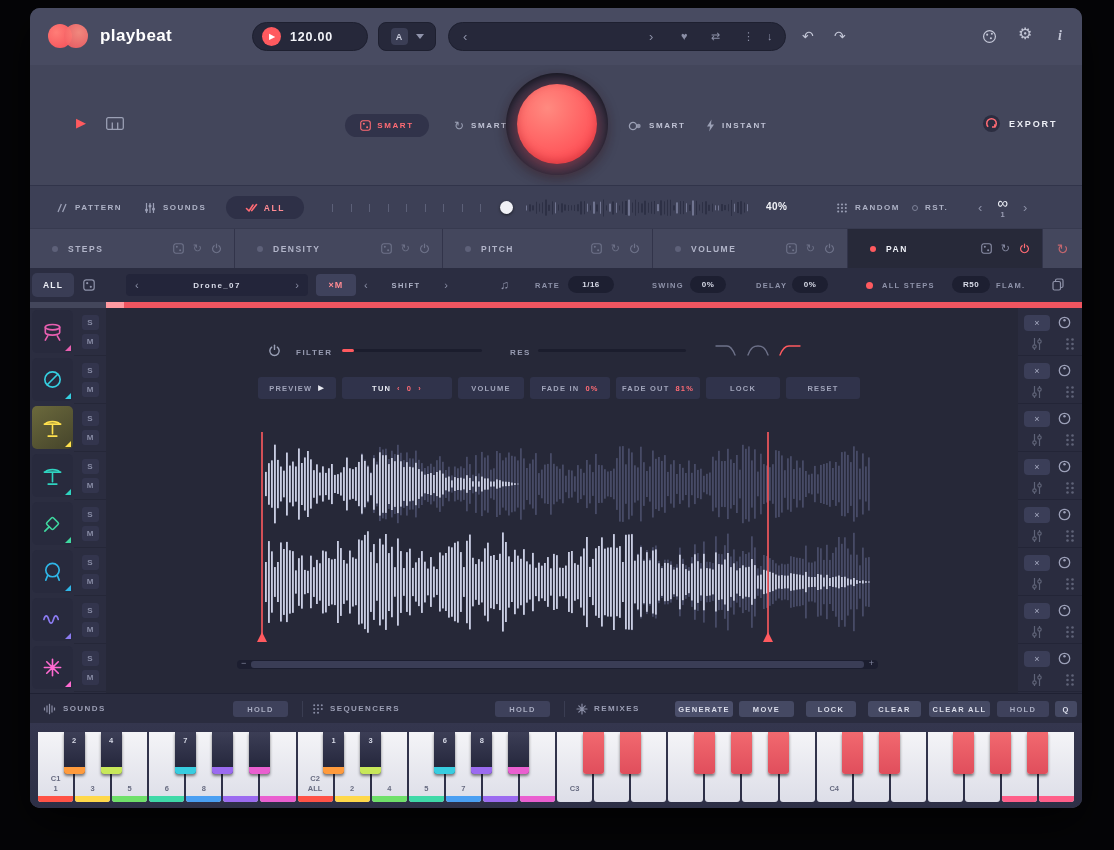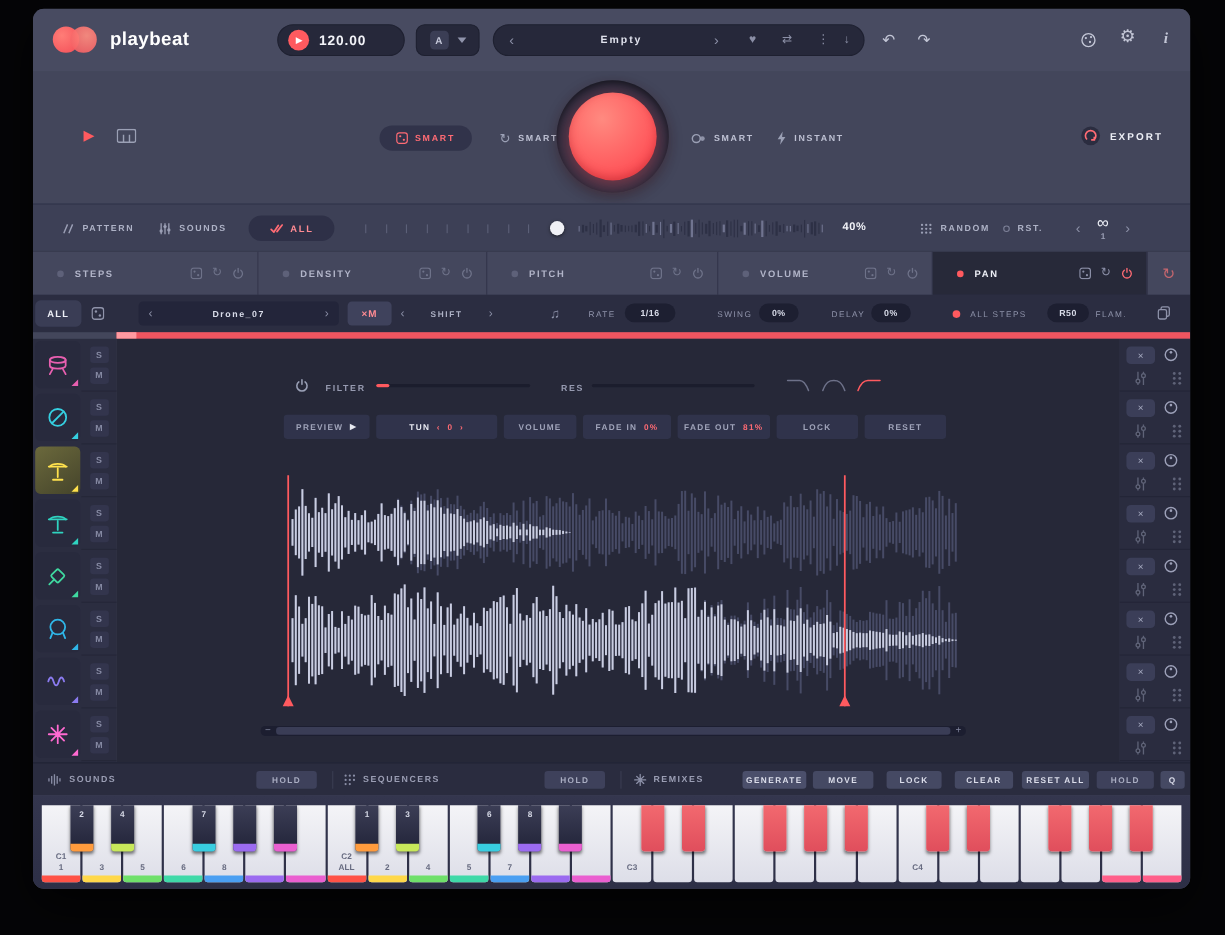--- a/index.html
+++ b/index.html
@@ -69,21 +69,21 @@
 .tab.sel .tlbl{color:#eef0f7}
 .tics{display:flex;gap:9px;color:#6e7289;align-items:center}
 .tab.sel .tics{color:#8a8ea6}
 .tab.sel .pw{color:#ff6b74}
 .txt-ic{font-size:11px;line-height:1}
 .tab-sync{flex:1;display:flex;align-items:center;justify-content:center;background:#44475d;color:#c3666e}
 .tab-sync .txt-ic{font-size:14px}
 
 .sbar{position:absolute;left:0;top:260px;width:1052px;height:34px;background:#2b2d41}
 .sbar>*{position:absolute}
-.sb-lbl{font-size:7.5px;font-weight:400;letter-spacing:1.3px;color:#8f93aa}
+.sb-lbl{font-size:7.5px;font-weight:700;letter-spacing:1.3px;color:#8f93aa}
 .sb-pill{background:#1d1f31;border-radius:9px;color:#d9dce9;font-size:8px;font-weight:700;display:flex;align-items:center;justify-content:center;letter-spacing:.5px;height:17px;top:8px}
 .allcell{left:2px;top:5px;width:42px;height:24px;background:#3a3d55;border-radius:5px;color:#eef0f7;font-size:8.5px;font-weight:700;letter-spacing:1.2px;display:flex;align-items:center;justify-content:center}
 .sb-ic{color:#8f93aa;display:flex}
 .sampsel{left:96px;top:6px;width:182px;height:22px;background:#23253a;border-radius:4px;display:flex;align-items:center;justify-content:space-between;padding:0 9px}
 .sampsel .nm{color:#d9dce9;font-size:8px;font-weight:700;letter-spacing:1.4px}
 .sampsel .chev,.shiftsel .chev{position:static;font-size:11px;line-height:1}
 .xm{left:286px;top:6px;width:40px;height:22px;background:#3f425c;border-radius:4px;color:#ff8b93;font-weight:700;font-size:9px;display:flex;align-items:center;justify-content:center;letter-spacing:1px}
 .shiftsel{left:334px;top:6px;width:84px;height:22px;display:flex;align-items:center;justify-content:space-between;color:#8b8fa6}
 .shiftsel .nm{color:#aeb2c6;font-size:7.5px;font-weight:700;letter-spacing:1.5px}
 .sb-dot{left:836px;top:14px;width:7px;height:7px;border-radius:50%;background:#ff5a5f}
@@ -157,21 +157,20 @@
             <span>▶</span>
           </span>
       <span class="bpm-val">120.00</span>
     </div>
     <div class="aibtn">
       <span class="aibox">A</span>
       <span class="caret"></span>
     </div>
     <div class="preset">
       <span class="chev" style="left:14px">‹</span>
-      <span class="preset-name">Empty</span>
       <span class="chev" style="left:200px">›</span>
       <span class="picon" style="left:232px">♥</span>
       <span class="picon" style="left:262px">⇄</span>
       <span class="picon" style="left:294px">⋮</span>
       <span class="picon" style="left:318px">↓</span>
     </div>
     <span class="hic" style="left:772px">↶</span>
     <span class="hic" style="left:804px">↷</span>
     <span class="hic" style="left:952px;top:21px"><svg width="15" height="15" viewBox="0 0 16 16">
             <circle cx="8" cy="8" r="6.3" fill="none" stroke="currentColor" stroke-width="1.3"></circle>
@@ -1714,21 +1713,21 @@
     <span class="bic" style="left:546px">
           <svg width="12" height="12" viewBox="0 0 12 12" stroke="currentColor" stroke-width="1.2" stroke-linecap="round">
             <path d="M6 1 V11 M1 6 H11 M2.8 2.8 L9.2 9.2 M9.2 2.8 L2.8 9.2"></path>
           </svg>
         </span>
     <span class="blbl" style="left:564px">REMIXES</span>
     <span class="bbtn" style="left:645px;width:58px;background:#4b4f6b">GENERATE</span>
     <span class="bbtn" style="left:709px;width:55px">MOVE</span>
     <span class="bbtn" style="left:776px;width:50px">LOCK</span>
     <span class="bbtn" style="left:838px;width:53px">CLEAR</span>
-    <span class="bbtn" style="left:899px;width:61px">RESET ALL</span>
+    <span class="bbtn" style="left:899px;width:61px">CLEAR ALL</span>
     <span class="bhold" style="left:967px;width:52px">HOLD</span>
     <span class="bbtn" style="left:1025px;width:22px">Q</span>
   </div>
 
   <div class="kb">
         <div id="kb-keys">
           <div class="wkey">
             <i class="wstrip" style="background: rgb(255, 82, 70);"></i>
             <div class="wl">
               <div>C1</div>

